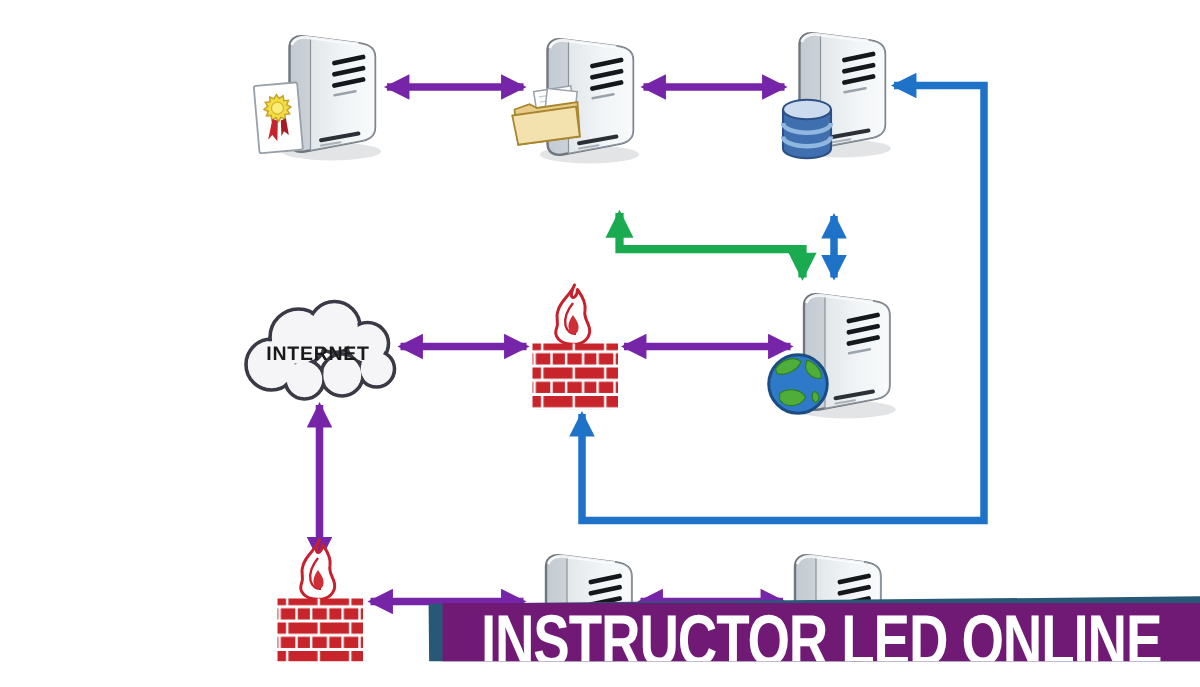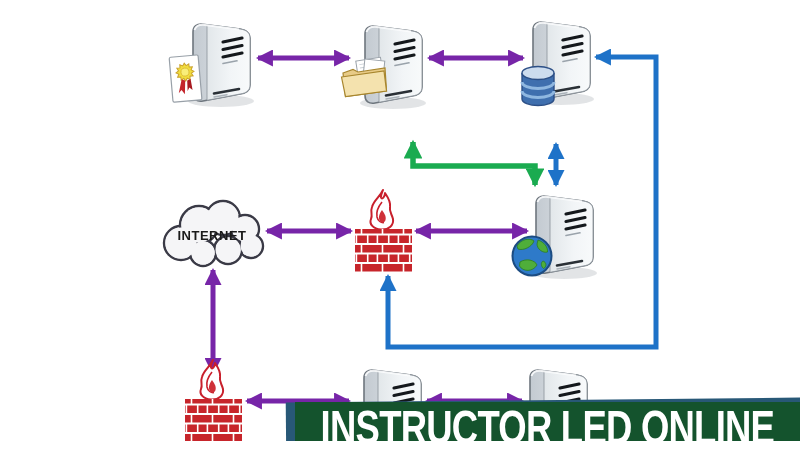--- a/index.html
+++ b/index.html
@@ -9,21 +9,21 @@
   }
   .node{position:absolute;}
   svg{display:block;}
   
   .banner-shadow{
     position:absolute;left:286px;top:400px;width:524px;height:60px;
     background:#285877;transform:rotate(-0.55deg);
   }
   .banner{
     position:absolute;left:295px;top:402px;width:505px;height:51px;
-    background:#14532d;display:flex;align-items:center;justify-content:center;
+    background:#701a75;display:flex;align-items:center;justify-content:center;
   }
   .banner-text{
     color:#ffffff;font-weight:bold;font-size:48px;line-height:1;
     transform:scaleX(0.76);transform-origin:center;white-space:nowrap;
     letter-spacing:-1px;
   }
   .cloud-label{
     font-weight:bold;letter-spacing:0.5px;fill:#1a1a1a;
     font-family:"Liberation Sans", sans-serif;font-size:13px;
   }

